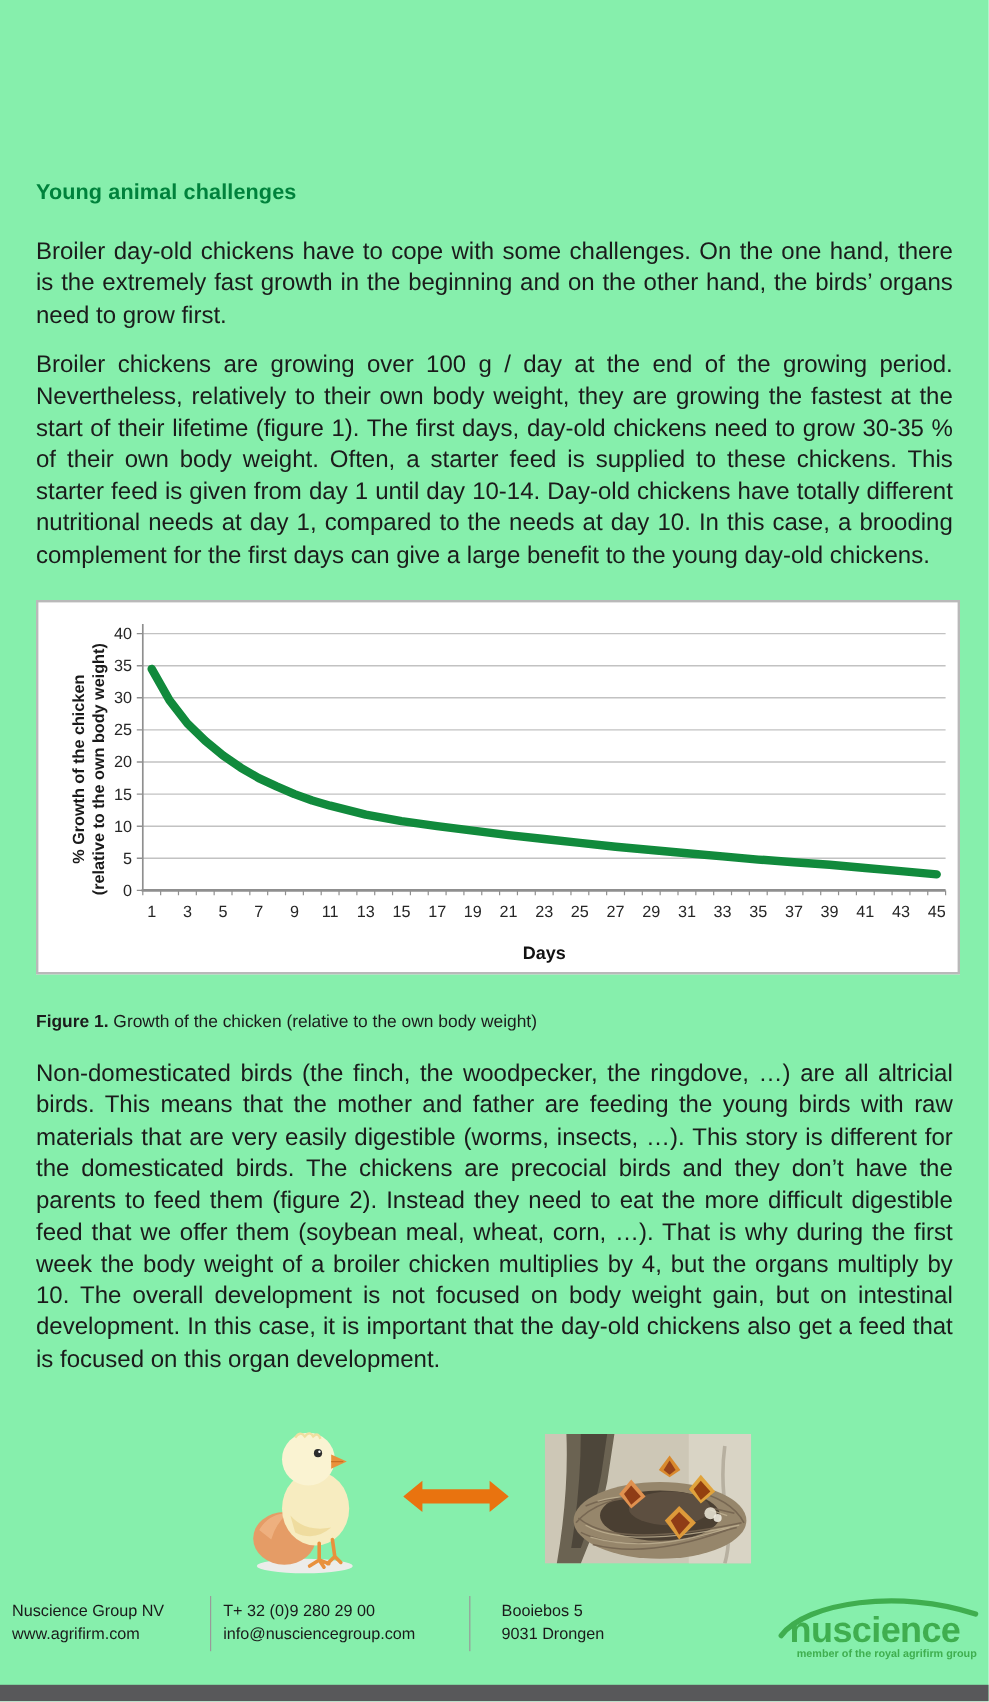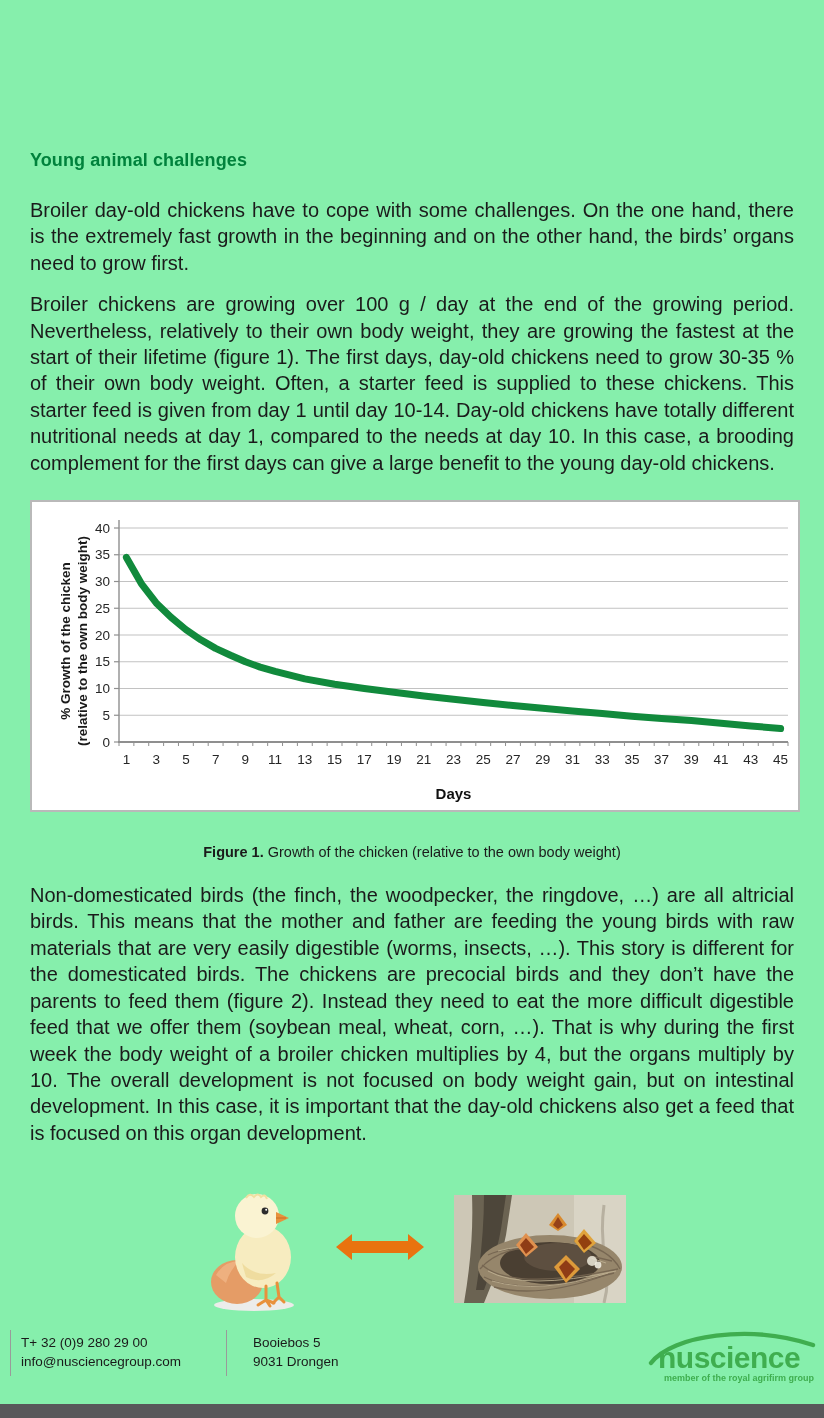--- a/index.html
+++ b/index.html
@@ -27,21 +27,21 @@
   .ylab .inner {
     position:absolute; top:46%; left:50%;
     transform:translate(-50%,-50%) rotate(-90deg);
     white-space:nowrap; text-align:center;
     font-size:13.5px; font-weight:bold; line-height:17px; color:#1a1a1a;
   }
   svg.chart { display:block; }
   svg.chart text.tick { font-family:"Liberation Sans",sans-serif; font-size:13.5px; fill:#262626; }
   svg.chart text.xlabel { font-family:"Liberation Sans",sans-serif; font-size:15px; font-weight:bold; fill:#111111; }
   
-  .fig-caption { text-align:center; font-size:14.5px; color:#1b1b1b; }
+  .fig-caption { text-align:left; font-size:14.5px; color:#1b1b1b; }
   .fig-caption .cap-label { font-weight:bold; }
   .caption-1 { margin:32px 0 22px 0; }
   .caption-2 { margin:52px 0 0 0; }
   
   .fig2-row { display:flex; align-items:center; margin:38px 0 0 180px; height:130px; }
   .arrow-wrap { margin:0 30px 0 40px; }
   
   .footer {
     position:absolute; top:1330px; left:10px; right:6px;
     display:flex; align-items:flex-start;
@@ -251,20 +251,24 @@
         </g>
         <circle cx="138" cy="66" r="5" fill="#e6e1d2" opacity="0.9"></circle>
         <circle cx="144" cy="70" r="3.4" fill="#efece0" opacity="0.9"></circle>
       </svg>
     </div>
 
 
   </div>
 
   <div class="footer">
+    <div class="fcol fcol1">
+      <div>Nuscience Group NV</div>
+      <div>www.agrifirm.com</div>
+    </div>
     <div class="fdiv"></div>
     <div class="fcol fcol2">
       <div>T+ 32 (0)9 280 29 00</div>
       <div>info@nusciencegroup.com</div>
     </div>
     <div class="fdiv"></div>
     <div class="fcol fcol3">
       <div>Booiebos 5</div>
       <div>9031 Drongen</div>
     </div>

